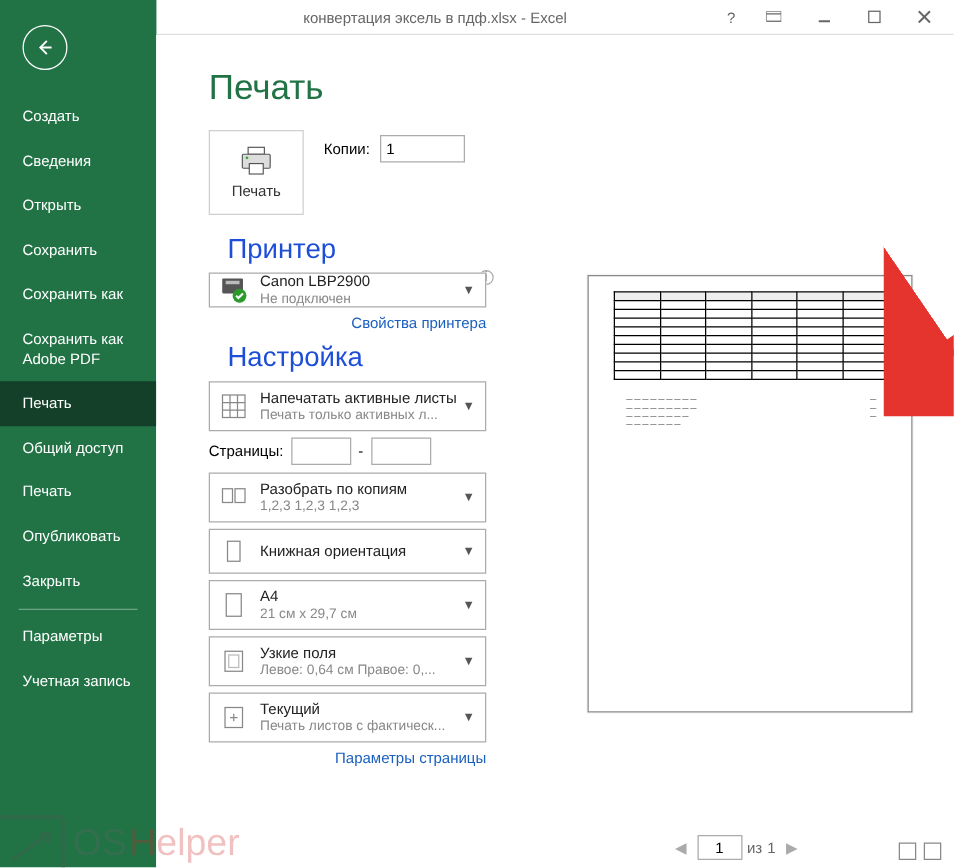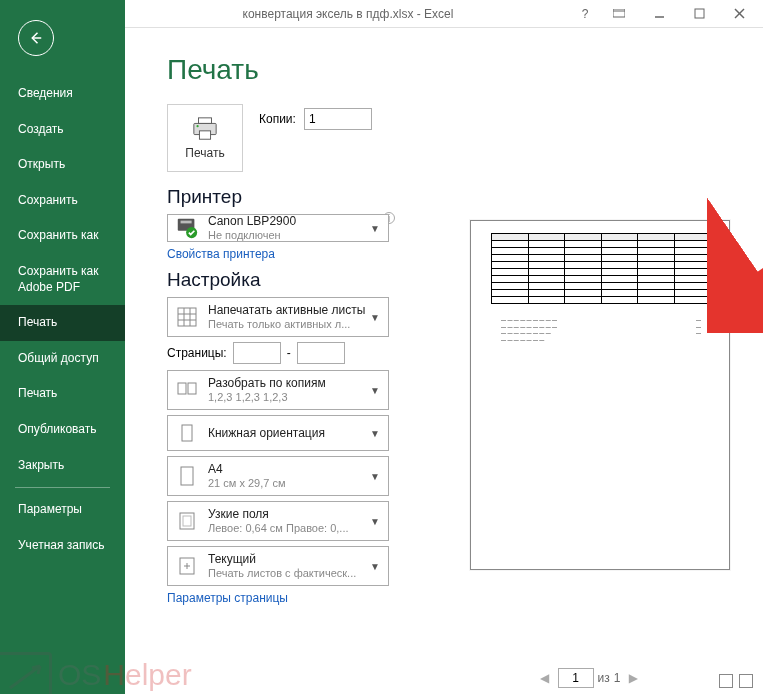--- a/index.html
+++ b/index.html
@@ -20,21 +20,21 @@
 .nav-item { padding: 10px 18px; cursor: pointer; line-height: 1.3; }
 .nav-item.selected { background: #143f28; }
 .nav-separator { border-top: 1px solid rgba(255,255,255,.35); margin: 4px 15px; }
 
 
 .main { position: absolute; left: 125px; top: 28px; right: 0; bottom: 0; background: #fff; display: flex; }
 .settings-col { width: 290px; padding: 26px 0 0 42px; }
 .preview-col { flex: 1; position: relative; }
 
 h1.page-title { font-size: 28px; font-weight: 300; color: #217346; margin-bottom: 18px; }
-h2.sect { font-size: 19px; font-weight: 400; color: #0f172a; margin: 6px 0 6px 0; }
+h2.sect { font-size: 22px; font-weight: 400; color: #1d4ed8; margin: 6px 0 6px 15px; }
 
 .print-row { display: flex; align-items: flex-start; gap: 16px; margin-bottom: 14px; }
 .big-btn { width: 76px; height: 68px; border: 1px solid #cfcfcf; display: flex; flex-direction: column; align-items: center; justify-content: center; gap: 4px; font-size: 12px; color: #333; cursor: pointer; }
 .big-btn svg { width: 30px; height: 26px; }
 
 .copies-row { display: flex; align-items: center; gap: 8px; font-size: 12px; margin-top: 4px; }
 .copies-input { width: 68px; height: 22px; border: 1px solid #ababab; font-size: 12px; padding: 0 4px; }
 
 .info-i { position: absolute; margin-left: 216px; margin-top: -2px; color: #888; font-size: 11px; border: 1px solid #aaa; border-radius: 50%; width: 12px; height: 12px; display: flex; align-items: center; justify-content: center; }
 
@@ -43,21 +43,21 @@
 .dd-icon svg { width: 24px; height: 24px; }
 .dd-text { flex: 1; padding: 4px 2px; }
 .dd-main { color: #222; line-height: 1.2; }
 .dd-sub { color: #888; font-size: 11px; line-height: 1.2; white-space: nowrap; overflow: hidden; text-overflow: ellipsis; }
 .dd-caret { width: 18px; color: #555; font-size: 10px; }
 
 .printer-dd { width: 222px; height: 28px; }
 .setting-dd { width: 222px; height: 36px; }
 .setting-dd.tall { height: 40px; }
 
-.link-right { display: block; text-align: left; font-size: 12px; color: #1a5fbf; width: 222px; margin: 2px 12px 8px 0; cursor: pointer; }
+.link-right { display: block; text-align: right; font-size: 12px; color: #1a5fbf; width: 222px; margin: 2px 12px 8px 0; cursor: pointer; }
 
 .pages-row { display: flex; align-items: center; gap: 6px; font-size: 12px; margin-bottom: 6px; }
 .pages-row input { width: 48px; height: 22px; border: 1px solid #ababab; padding: 0 4px; font-size: 12px; }
 
 
 .preview-page { position: absolute; left: 55px; top: 192px; width: 260px; height: 350px; border: 1px solid #888; background: #fff; box-shadow: 0 0 0 1px rgba(0,0,0,.04); }
 .preview-table { position: absolute; left: 20px; top: 12px; width: 220px; }
 .preview-table table { border-collapse: collapse; width: 100%; }
 .preview-table td, .preview-table th { border: 1px solid #000; font-size: 5px; height: 7px; padding: 0 1px; }
 .preview-table th { background: #eee; }
@@ -116,22 +116,22 @@
 <span class="login">Вход</span>
 
 
 <div class="sidebar">
   <div class="back-btn">
     <svg viewBox="0 0 24 24">
         <path d="M14 5l-7 7 7 7" fill="none" stroke="#fff" stroke-width="2"></path>
         <line x1="7" y1="12" x2="19" y2="12" stroke="#fff" stroke-width="2"></line>
       </svg>
   </div>
+  <div class="nav-item">Создать</div>
   <div class="nav-item">Сведения</div>
-  <div class="nav-item">Создать</div>
   <div class="nav-item">Открыть</div>
   <div class="nav-item">Сохранить</div>
   <div class="nav-item">Сохранить как</div>
   <div class="nav-item">Сохранить как Adobe PDF</div>
   <div class="nav-item selected">Печать</div>
   <div class="nav-item">Общий доступ</div>
   <div class="nav-item">Печать</div>
   <div class="nav-item">Опубликовать</div>
   <div class="nav-item">Закрыть</div>
   <div class="nav-separator"></div>

